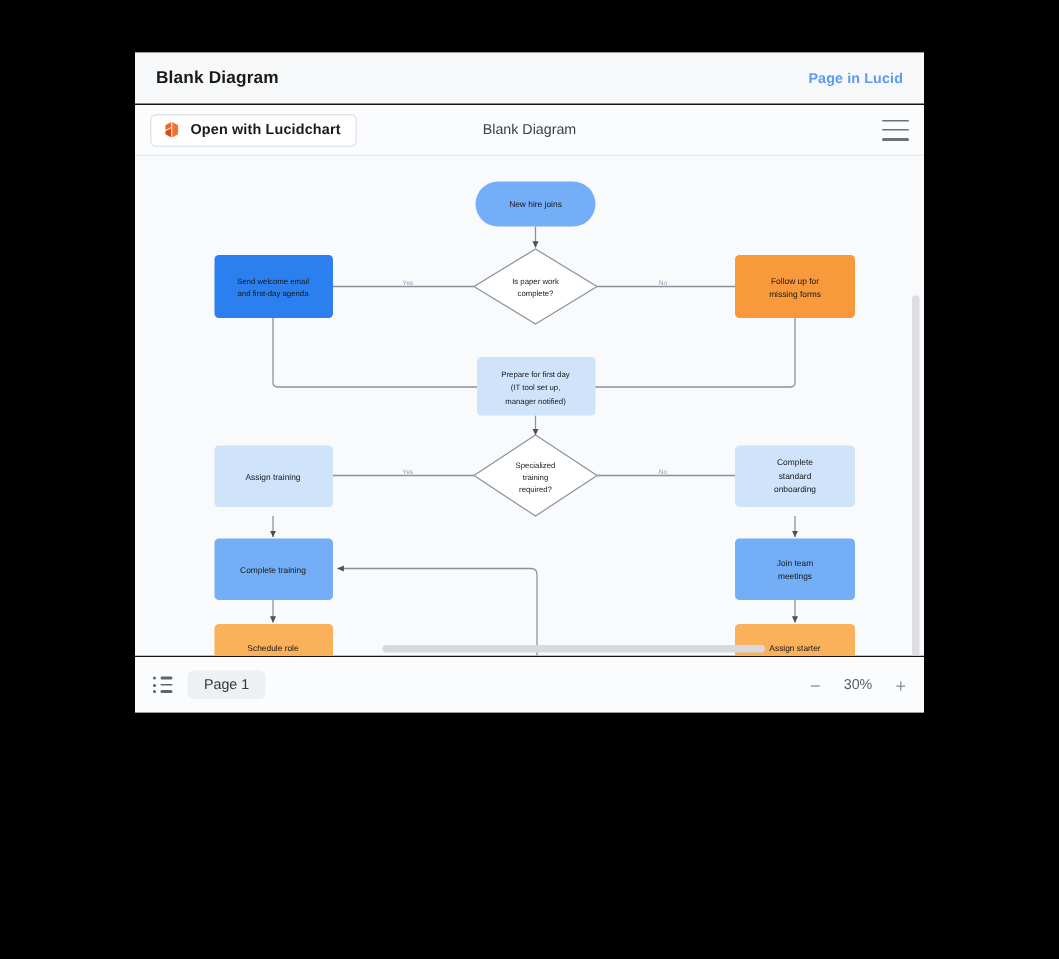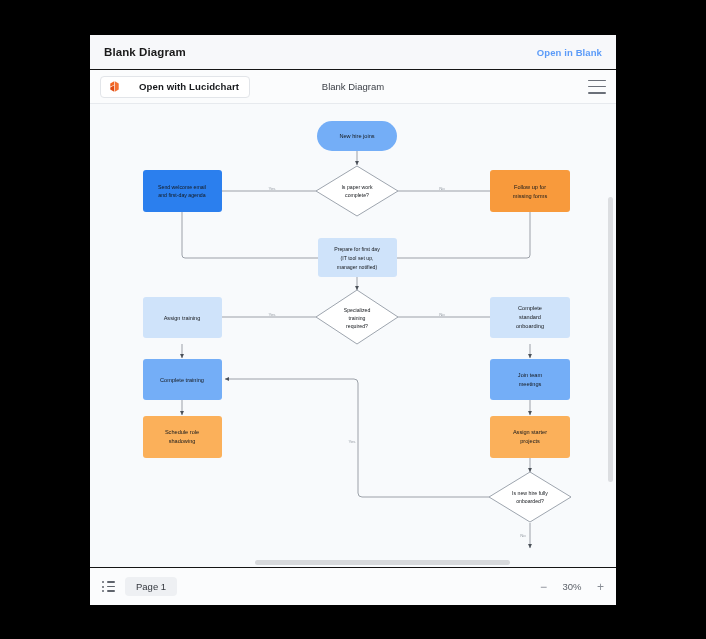--- a/index.html
+++ b/index.html
@@ -6,21 +6,21 @@
   body{
     width:706px;height:639px;
     background:#000;
     font-family:"Liberation Sans", sans-serif;
     overflow:hidden;
   }
   #root{position:relative;width:706px;height:639px;}
 
   .embed-window{
     position:absolute;left:90px;top:35px;
-    width:526px;height:570px;
+    width:526px;height:440px;
     background:#f7f9fb;
     display:flex;flex-direction:column;
     overflow:hidden;
   }
 
   
   .topbar{
     height:34px;flex:0 0 34px;
     background:#f7f8fa;
     display:flex;align-items:center;
@@ -41,21 +41,21 @@
     height:35px;flex:0 0 35px;
     background:#fbfcfd;
     border-top:1px solid #151515;
     border-bottom:1px solid #e7eaee;
     display:flex;align-items:center;
     padding:0 10px;
     box-sizing:border-box;
     position:relative;
   }
   .open-with{
-    display:flex;align-items:center;gap:18px;
+    display:flex;align-items:center;gap:6px;
     border:1px solid #e2e5e9;border-radius:4px;
     background:#fff;
     height:22px;padding:0 10px 0 7px;
     box-sizing:border-box;
     cursor:pointer;
   }
   .open-with-label{font-size:9.6px;font-weight:700;color:#17191c;letter-spacing:.1px;}
   .lucid-logo{width:13px;height:13px;display:block;}
   .toolbar-center{
     position:absolute;left:0;right:0;text-align:center;
@@ -112,21 +112,21 @@
 </style>
 </head>
 <body>
 
 <div id="root">
   <div class="embed-window">
 
     <div class="topbar">
       <div class="doc-title">Blank Diagram</div>
       <div class="spacer"></div>
-      <div class="open-lucid">Open in Blank</div>
+      <div class="open-lucid">Page in Lucid</div>
     </div>
 
     <div class="toolbar">
       <div class="toolbar-center">Blank Diagram</div>
       <div class="open-with">
         <span>
           <svg class="lucid-logo" viewBox="0 0 24 24" aria-hidden="true">
             <path d="M4.2 6.4 L11.4 2.4 L11.4 8.6 L4.2 12.6 Z" fill="#f26522"></path>
             <path d="M12.6 2.4 L19.8 6.4 L19.8 17.6 L12.6 21.6 Z" fill="#f26522" opacity="0.92"></path>
             <path d="M4.2 13.9 L11.4 9.9 L11.4 21.6 L4.2 17.6 Z" fill="#e04a12"></path>

